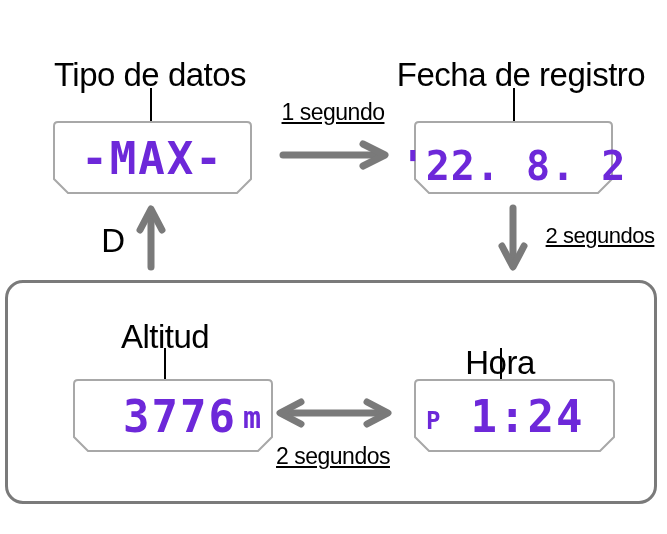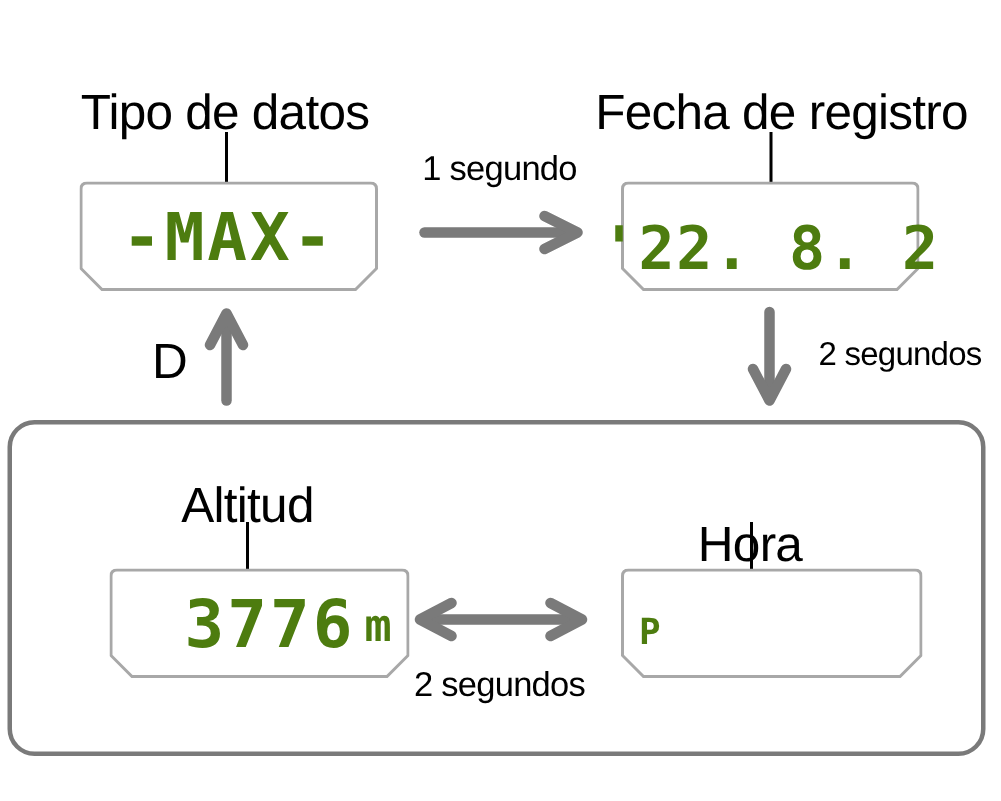--- a/index.html
+++ b/index.html
@@ -1,26 +1,26 @@
 <!DOCTYPE html>
 <html><head>
 <meta charset="utf-8">
 <style>
   html, body { margin:0; padding:0; background:#ffffff; }
   body { width:667px; height:534px; position:relative; overflow:hidden;
          font-family:"Liberation Sans", "DejaVu Sans", sans-serif; color:#000; }
   .abs { position:absolute; }
   .label { position:absolute; font-size:33px; letter-spacing:-0.5px; white-space:nowrap; transform:translateX(-50%); line-height:1; }
-  .small-label { font-size:23px; }
+  .small-label { font-size:23px;text-decoration:underline; }
   .leader { position:absolute; width:1.5px; background:#000; }
   .lcd { position:absolute; }
   .lcd svg { display:block; }
   .lcd-text { position:absolute; left:0; right:0; top:0; bottom:0; display:flex; align-items:center;
               font-family:"DejaVu Sans Mono", "Liberation Mono", monospace; font-weight:bold;
-              color:#4d7c0f; font-size:44px; letter-spacing:2px; white-space:pre; }
+              color:#6d28d9; font-size:44px; letter-spacing:2px; white-space:pre; }
   .group-box { position:absolute; left:5px; top:280px; width:652px; height:224px;
                border:3px solid #7a7a7a; border-radius:18px; box-sizing:border-box; }
 </style>
 </head>
 <body>
 
 <div class="label" style="left:150px; top:58px;">Tipo de datos</div>
 <div class="leader" style="left:150px; top:88px; height:36px;"></div>
 <div class="lcd" style="left:53px; top:121px; width:199px; height:74px;">
   <svg width="199" height="74">
@@ -71,20 +71,21 @@
 </div>
 
 <div class="label" style="left:500px; top:318px;margin-top:28px;">Hora</div>
 <div class="leader" style="left:500px; top:348px; height:34px;"></div>
 <div class="lcd" style="left:414px; top:379px; width:201px; height:74px;">
   <svg width="201" height="74">
     <path d="M5,1 H196 Q200,1 200,5 V58 L186,72 H15 L1,58 V5 Q1,1 5,1 Z" fill="#fff" stroke="#a8a8a8" stroke-width="2"></path>
   </svg>
   <div class="lcd-text" style="justify-content:flex-start; padding-left:12px;">
     <span style="font-size:24px; align-self:flex-end; margin-bottom:18px;">P</span>
+    <span style="font-size:44px; margin-left:28px;">1:24</span>
   </div>
 </div>
 
 <svg class="abs" style="left:274px; top:398px;" width="120" height="30">
   <line x1="10" y1="15" x2="110" y2="15" stroke="#7a7a7a" stroke-width="7" stroke-linecap="round"></line>
   <polyline points="27,4 6,15 27,26" fill="none" stroke="#7a7a7a" stroke-width="7" stroke-linecap="round" stroke-linejoin="round"></polyline>
   <polyline points="93,4 114,15 93,26" fill="none" stroke="#7a7a7a" stroke-width="7" stroke-linecap="round" stroke-linejoin="round"></polyline>
 </svg>
 <div class="label small-label" style="left:333px; top:445px;">2 segundos</div>
 

